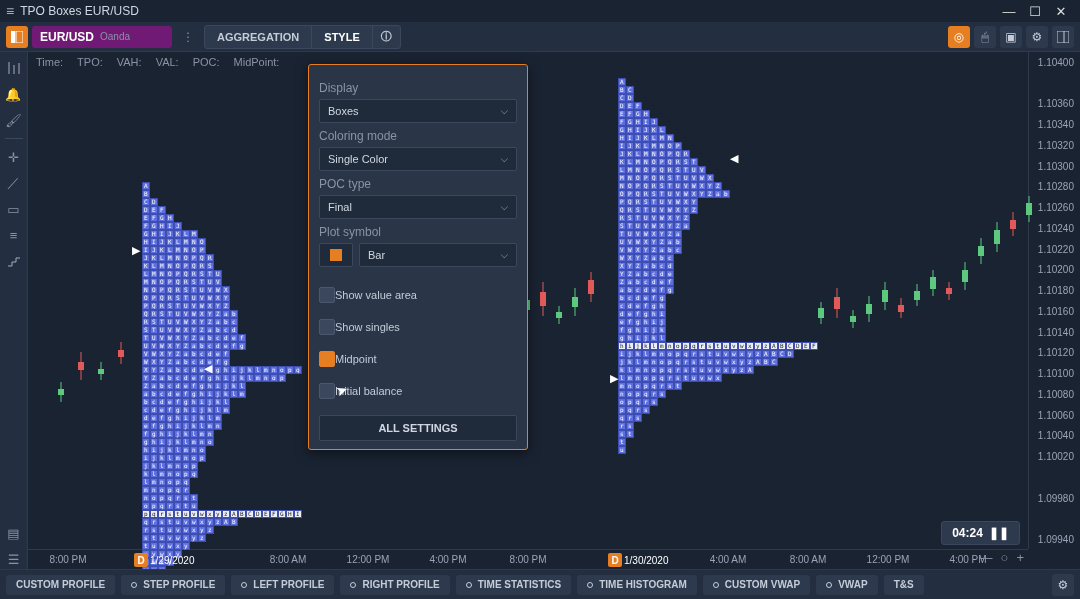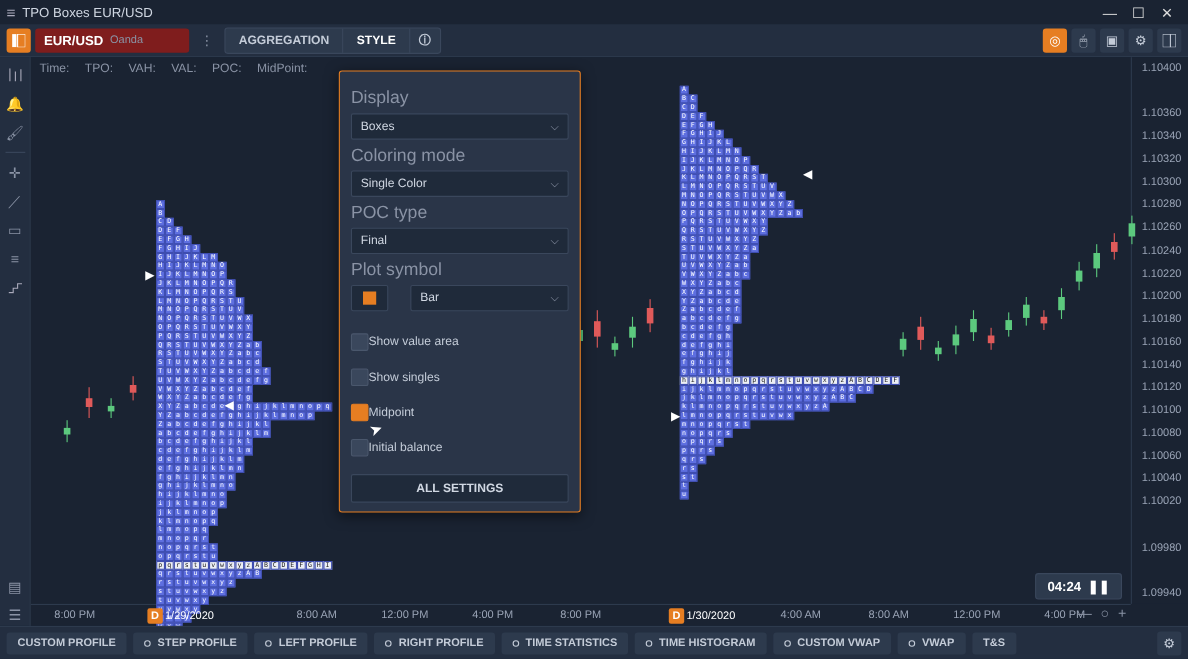--- a/index.html
+++ b/index.html
@@ -33,21 +33,21 @@
 }
 .sq-btn {
   width: 22px; height: 22px;
   background: #2d3a4d;
   border-radius: 3px;
   display: flex; align-items: center; justify-content: center;
   font-size: 12px; color: #c4ccd8;
 }
 .sq-btn.accent { background: #e67e22; color: #fff; }
 .sym-box {
-  height: 22px; background: #7f1d1d; border-radius: 3px;
+  height: 22px; background: #701a75; border-radius: 3px;
   padding: 0 8px; display: flex; align-items: center; gap: 6px;
   min-width: 140px;
 }
 .sym-box .sym { font-weight: 600; color: #fff; font-size: 12px; }
 .sym-box .venue { font-size: 10px; color: #8a93a5; }
 .vdots { color: #8a93a5; padding: 0 6px; }
 .seg {
   height: 24px; background: #2d3a4d; border-radius: 3px;
   display: flex; align-items: center;
   border: 1px solid #3a475c;
@@ -140,29 +140,29 @@
   position: absolute;
   left: 280px; top: 12px;
   width: 220px;
   background: #2a3548;
   border: 1px solid #e67e22;
   border-radius: 3px;
   box-shadow: 0 3px 12px rgba(0,0,0,.5);
   padding: 10px 10px 8px;
   z-index: 50;
 }
-.popover .lbl { font-size: 16px; color: #8a93a5; margin: 6px 0 4px; }
+.popover .lbl { font-size: 12px; color: #8a93a5; margin: 6px 0 4px; }
 .popover .dd {
   height: 24px; background: #1f2a3a; border: 1px solid #3a475c;
   border-radius: 2px;
   display: flex; align-items: center; justify-content: space-between;
   padding: 0 8px; font-size: 11px; color: #d0d7e2;
 }
 .popover .dd .chev { font-size: 10px; color: #8a93a5; }
-.popover .plotrow { display: flex; gap: 20px; }
+.popover .plotrow { display: flex; gap: 6px; }
 .popover .plotrow .swatch {
   width: 34px; height: 24px; background: #1f2a3a; border: 1px solid #3a475c;
   border-radius: 2px; display: flex; align-items: center; justify-content: center;
 }
 .popover .plotrow .swatch .bar { width: 12px; height: 12px; background: #e67e22; }
 .popover .plotrow .dd { flex: 1; }
 .popover .checkrow {
   display: flex; align-items: center; 
   height: 28px; margin-top: 4px;
 }

